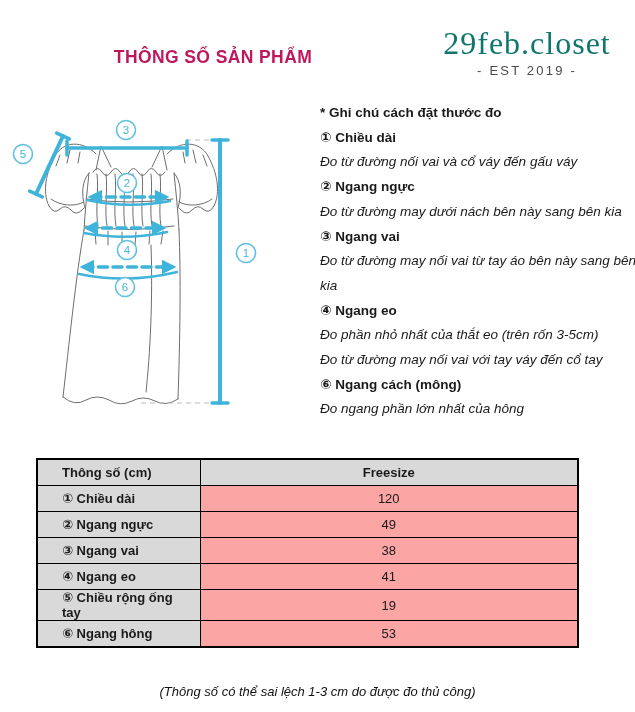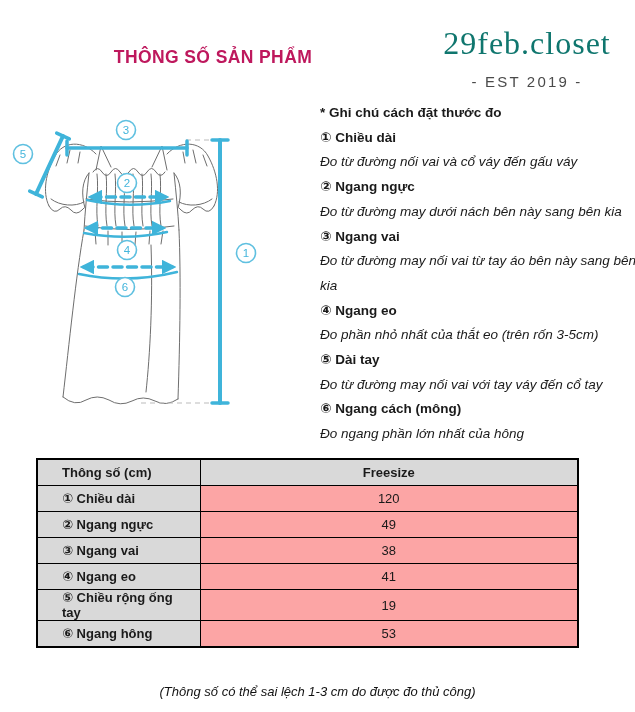--- a/index.html
+++ b/index.html
@@ -11,21 +11,21 @@
   
   .page-title{
     position:absolute;left:85px;top:47px;width:256px;text-align:center;
     font-size:17.5px;font-weight:bold;letter-spacing:.4px;color:#be185d;
   }
   .logo-block{position:absolute;top:26px;right:16px;width:184px;text-align:center;}
   .logo{
     font-family:"Liberation Serif","DejaVu Serif",serif;
     font-size:32px;color:#0f766e;letter-spacing:1px;line-height:34px;font-weight:400;
   }
-  .est{font-size:15px;letter-spacing:2.2px;color:#4a4a4a;margin-top:13px;}
+  .est{font-size:13px;letter-spacing:2.2px;color:#4a4a4a;margin-top:3px;}
   
   .diagram{position:absolute;left:0;top:110px;width:300px;height:330px;}
   
   .notes{position:absolute;left:320px;top:101px;width:316px;font-size:13.5px;line-height:24.7px;}
   .notes p{margin:0;}
   .note-heading{font-weight:bold;}
   .note-label{font-weight:bold;}
   .note-desc{font-style:italic;}
   
   table.spec{
@@ -182,21 +182,20 @@
 
   <p class="note-label">② Ngang ngực</p>
   <p class="note-desc">Đo từ đường may dưới nách bên này sang bên kia</p>
 
   <p class="note-label">③ Ngang vai</p>
   <p class="note-desc">Đo từ đường may nối vai từ tay áo bên này sang bên kia</p>
 
   <p class="note-label">④ Ngang eo</p>
   <p class="note-desc">Đo phần nhỏ nhất của thắt eo (trên rốn 3-5cm)</p>
 
-  <p class="note-label">⑤ Dài tay</p>
   <p class="note-desc">Đo từ đường may nối vai với tay váy đến cổ tay</p>
 
   <p class="note-label">⑥ Ngang cách (mông)</p>
   <p class="note-desc">Đo ngang phần lớn nhất của hông</p>
 </div>
   </div>
 
   <table class="spec">
     <colgroup>
         <col class="c1">

